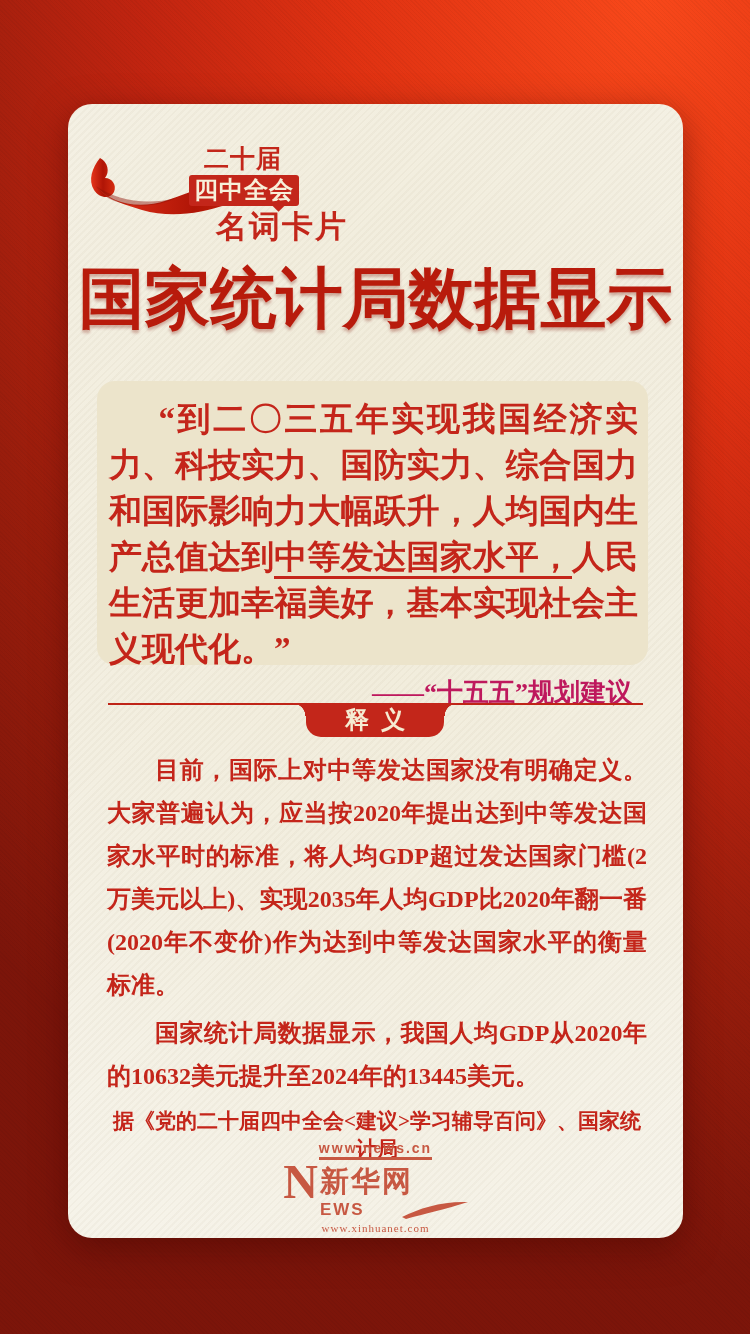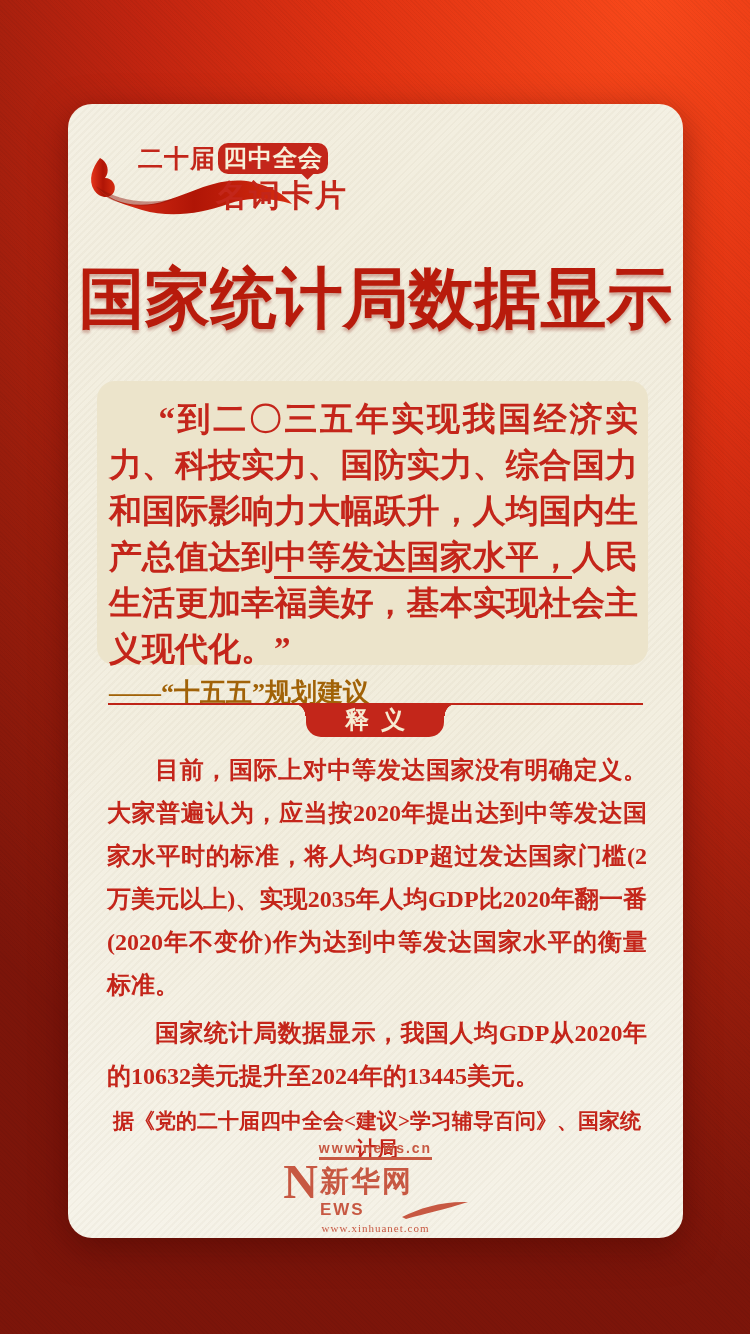--- a/index.html
+++ b/index.html
@@ -13,38 +13,38 @@
   .card{
     position:absolute;left:68px;top:104px;width:615px;height:1134px;
     border-radius:24px;
     background:
       repeating-linear-gradient(135deg, rgba(120,100,60,.04) 0 2px, rgba(255,255,255,0) 2px 5px),
       radial-gradient(90% 70% at 50% 35%, #f1ecda 0%, #f3efe1 60%, #f6f3e9 100%);
     box-shadow:0 10px 34px rgba(70,5,0,.5);
   }
   
   .hdr{position:absolute;left:70px;top:38px;}
-  .hdr-row1{display:flex;align-items:center;}
+  .hdr-row1{display:flex;align-items:center;flex-direction:column;}
   .hdr-prefix{font-size:25px;font-weight:bold;color:#c3261a;letter-spacing:1px;}
   .hdr-badge{position:relative;margin-left:2px;background:#c3261a;color:#f7f0da;
-    font-size:24px;font-weight:bold;line-height:1;padding:3px 5px 4px;letter-spacing:1px;border-radius:10px;}
+    font-size:24px;font-weight:bold;line-height:1;padding:3px 5px 4px;letter-spacing:1px;border-radius:3px;}
   .hdr-badge .notch{position:absolute;bottom:-4px;right:16px;width:9px;height:9px;background:#c3261a;transform:rotate(45deg);}
   .hdr-subtitle{margin-left:78px;margin-top:0;font-size:31px;font-weight:bold;color:#c3261a;letter-spacing:2px;}
   .ribbon{position:absolute;left:18px;top:50px;width:210px;height:64px;}
   
   .title{position:absolute;left:0;top:150px;width:100%;text-align:center;
     font-size:66px;font-weight:bold;color:#b81b0c;letter-spacing:0px;
     text-shadow:0 3px 3px rgba(125,15,2,.30);}
   
   .quote{position:absolute;left:29px;top:277px;width:551px;height:284px;box-sizing:border-box;
     background:#ece4cb;border-radius:18px;padding:15px 10px 0 12px;}
   .quote-text{margin:0;font-size:33px;font-weight:bold;color:#c4251a;line-height:46px;
     text-align:justify;text-indent:1.5em;}
   .quote-ul{border-bottom:3px solid #c4251a;padding-bottom:1px;}
-  .quote-attr{margin:3px 6px 0 0;text-align:left;font-size:26px;font-weight:bold;color:#a16207;}
+  .quote-attr{margin:3px 6px 0 0;text-align:right;font-size:26px;font-weight:bold;color:#be185d;}
   
   .divider{position:absolute;left:40px;top:599px;width:535px;height:2px;background:#bf2417;}
   .sec-badge{position:absolute;left:238px;top:599px;width:138px;height:34px;background:#c3261a;
     border-radius:0 0 15px 15px;display:flex;align-items:center;justify-content:center;
     color:#f5ecd2;font-size:24px;font-weight:bold;letter-spacing:12px;text-indent:12px;}
   .sec-badge::before{content:"";position:absolute;left:-13px;top:0;width:13px;height:13px;
     background:radial-gradient(circle at 0 100%, rgba(0,0,0,0) 12px, #c3261a 12.5px);}
   .sec-badge::after{content:"";position:absolute;right:-13px;top:0;width:13px;height:13px;
     background:radial-gradient(circle at 100% 100%, rgba(0,0,0,0) 12px, #c3261a 12.5px);}
   

